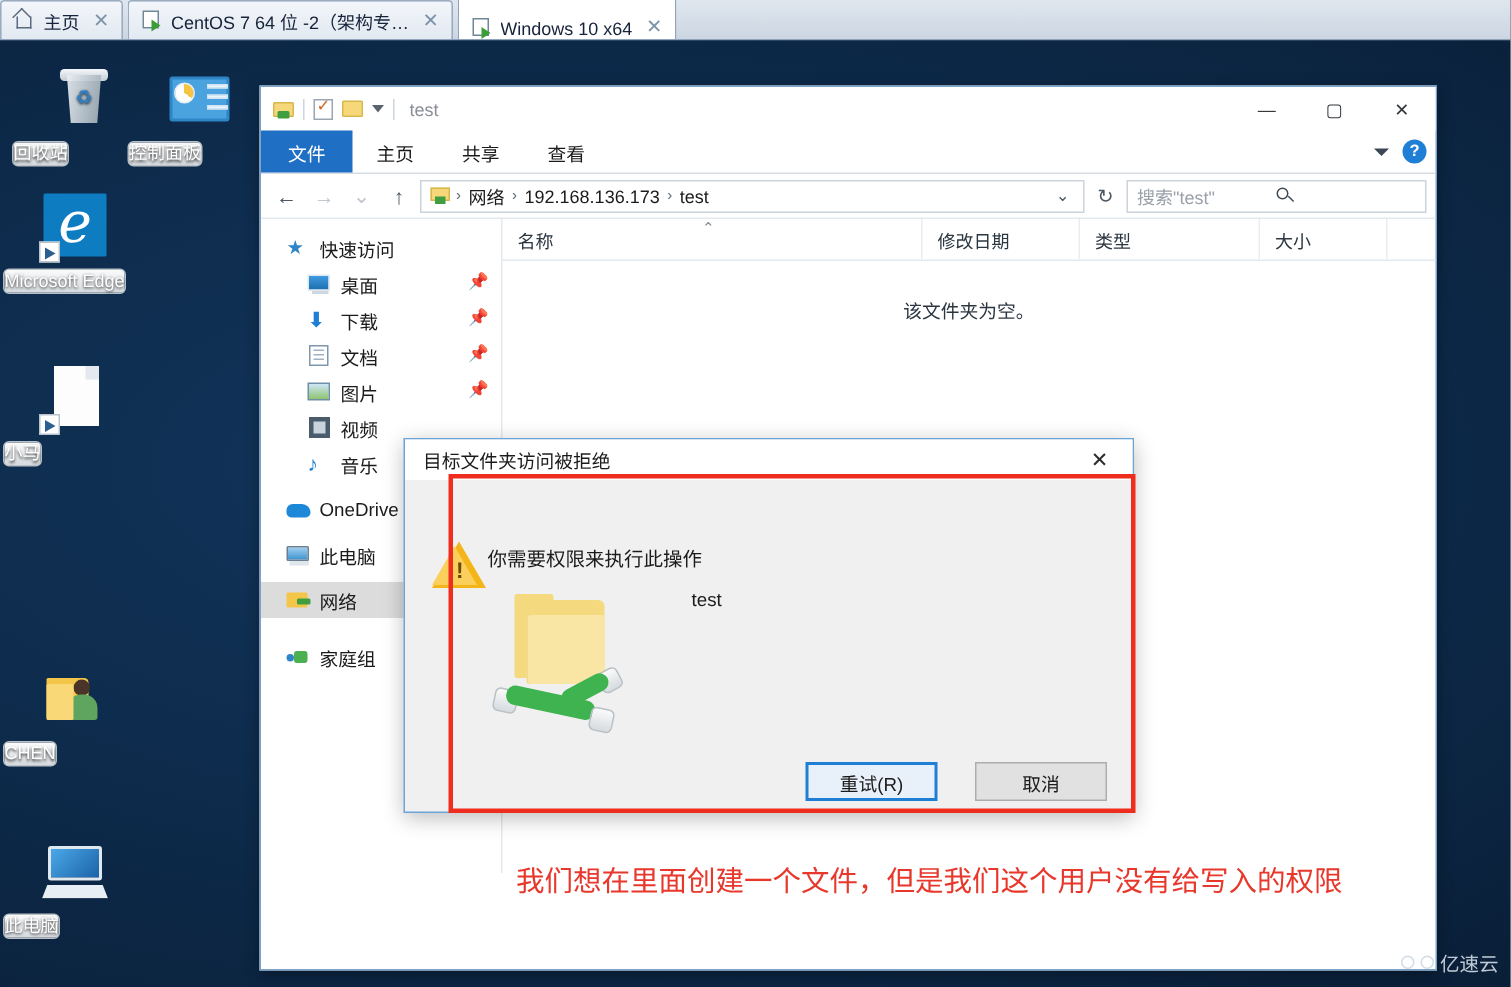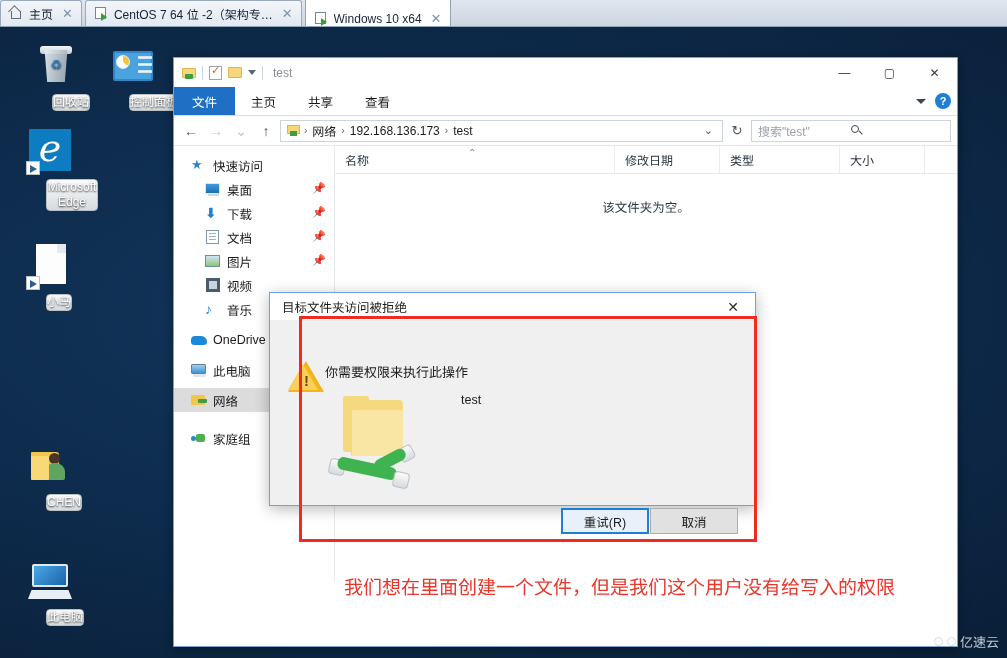--- a/index.html
+++ b/index.html
@@ -43,21 +43,21 @@
   
   #desktop{
     position:absolute;left:0;top:27px;width:1007px;height:631px;
     background:
       radial-gradient(ellipse 120% 90% at 35% 45%, #12365c 0%, #0d2a4a 45%, #08192e 100%);
     overflow:hidden;
   }
   .dicon{position:absolute;width:96px;text-align:center;color:#fff;
      font-size:12px;line-height:15px;text-shadow:0 1px 2px rgba(0,0,0,.85);}
   .dicon .art{height:48px;position:relative;margin:0 auto 4px;width:48px;}
-  .dicon .cap{display:block;margin-left:44px;}
+  .dicon .cap{display:block;}
 
   
   .rb-body{position:absolute;left:11px;top:8px;width:26px;height:32px;
     background:linear-gradient(100deg,#eef2f5,#b9c4cc 60%,#9aa6af);
     clip-path:polygon(6% 0,94% 0,84% 100%,16% 100%);border-radius:2px;opacity:.93;}
   .rb-lid{position:absolute;left:8px;top:4px;width:32px;height:8px;border-radius:3px;
     background:linear-gradient(#f4f7f9,#c3ced6);}
   .rb-sym{position:absolute;left:17px;top:16px;width:14px;height:14px;color:#2e7fc4;font-size:13px;line-height:14px;}
 
   
@@ -178,21 +178,21 @@
   .viewbtns{margin-left:auto;display:flex;gap:4px;align-items:center;}
   .vbtn{width:19px;height:19px;border:1px solid transparent;display:flex;align-items:center;justify-content:center;}
   .vbtn.on{border-color:#7cb7e8;background:#e3f0fb;}
   .vb-details{width:13px;height:12px;position:relative;}
   .vb-details i{position:absolute;left:0;width:3px;height:2px;background:#5a6a78;}
   .vb-details b{position:absolute;left:5px;width:8px;height:2px;background:#5a6a78;}
   .vb-tiles{width:13px;height:11px;background:linear-gradient(#cfe6f5,#9ec4d8);border:1px solid #6f8fa8;box-sizing:border-box;}
 
   
   #dialog{
-    position:absolute;left:269px;top:265px;width:487px;height:214px;
+    position:absolute;left:269px;top:265px;width:487px;height:250px;
     background:#f0f0f0;border:1px solid #6aa4d8;box-sizing:border-box;
     box-shadow:0 3px 14px rgba(0,0,0,.28);
   }
   #dlgtitle{height:27px;background:#fff;display:flex;align-items:center;
      padding-left:12px;font-size:12.5px;color:#1b1b1b;position:relative;}
   #dlgclose{position:absolute;right:0;top:0;width:44px;height:27px;display:flex;align-items:center;justify-content:center;font-size:14px;color:#2b2b2b;}
   #dlgbody{height:180px;position:relative;}
   .warn-tri{position:absolute;left:18px;top:41px;width:36px;height:32px;}
   .warn-tri:before{content:"";position:absolute;left:0;top:0;width:0;height:0;
     border-left:18px solid transparent;border-right:18px solid transparent;border-bottom:31px solid #f3b518;}
@@ -206,21 +206,21 @@
   .nf-tab{position:absolute;left:14px;top:0px;width:26px;height:7px;background:#f5d97f;border-radius:2px 2px 0 0;}
   .nf-front{position:absolute;left:22px;top:14px;width:52px;height:46px;background:#fae6a4;border-radius:2px;
      box-shadow:inset 1px 0 0 #f0d888;}
   .pipe{position:absolute;background:#3fb34f;border-radius:6px;}
   .pipe.p1{left:8px;top:66px;width:60px;height:13px;transform:rotate(12deg);}
   .pipe.p2{left:44px;top:58px;width:34px;height:12px;transform:rotate(-28deg);}
   .cap{position:absolute;background:linear-gradient(#fbfbfb,#d6dbdf);border:1px solid #b9c1c7;border-radius:4px;box-sizing:border-box;}
   .cap.c1{left:0px;top:63px;width:16px;height:16px;transform:rotate(12deg);}
   .cap.c2{left:64px;top:76px;width:16px;height:16px;transform:rotate(12deg);}
   .cap.c3{left:70px;top:50px;width:15px;height:15px;transform:rotate(-28deg);}
-  #dlgfooter{height:42px;display:flex;align-items:center;justify-content:flex-end;gap:1px;padding-right:17px;box-sizing:border-box;}
+  #dlgfooter{height:42px;display:flex;align-items:center;justify-content:flex-end;gap:25px;padding-right:17px;box-sizing:border-box;}
   .dbtn{min-width:88px;height:26px;font-size:12.5px;color:#1b1b1b;background:#e1e1e1;
     border:1px solid #adadad;box-sizing:border-box;display:flex;align-items:center;justify-content:center;}
   .dbtn.default{border:2px solid #1f7fd4;background:#e8f1fa;}
 
   
   #redbox{
     position:absolute;left:299px;top:289px;width:458px;height:226px;
     border:3px solid #ef2d1e;box-sizing:border-box;pointer-events:none;
   }
   

